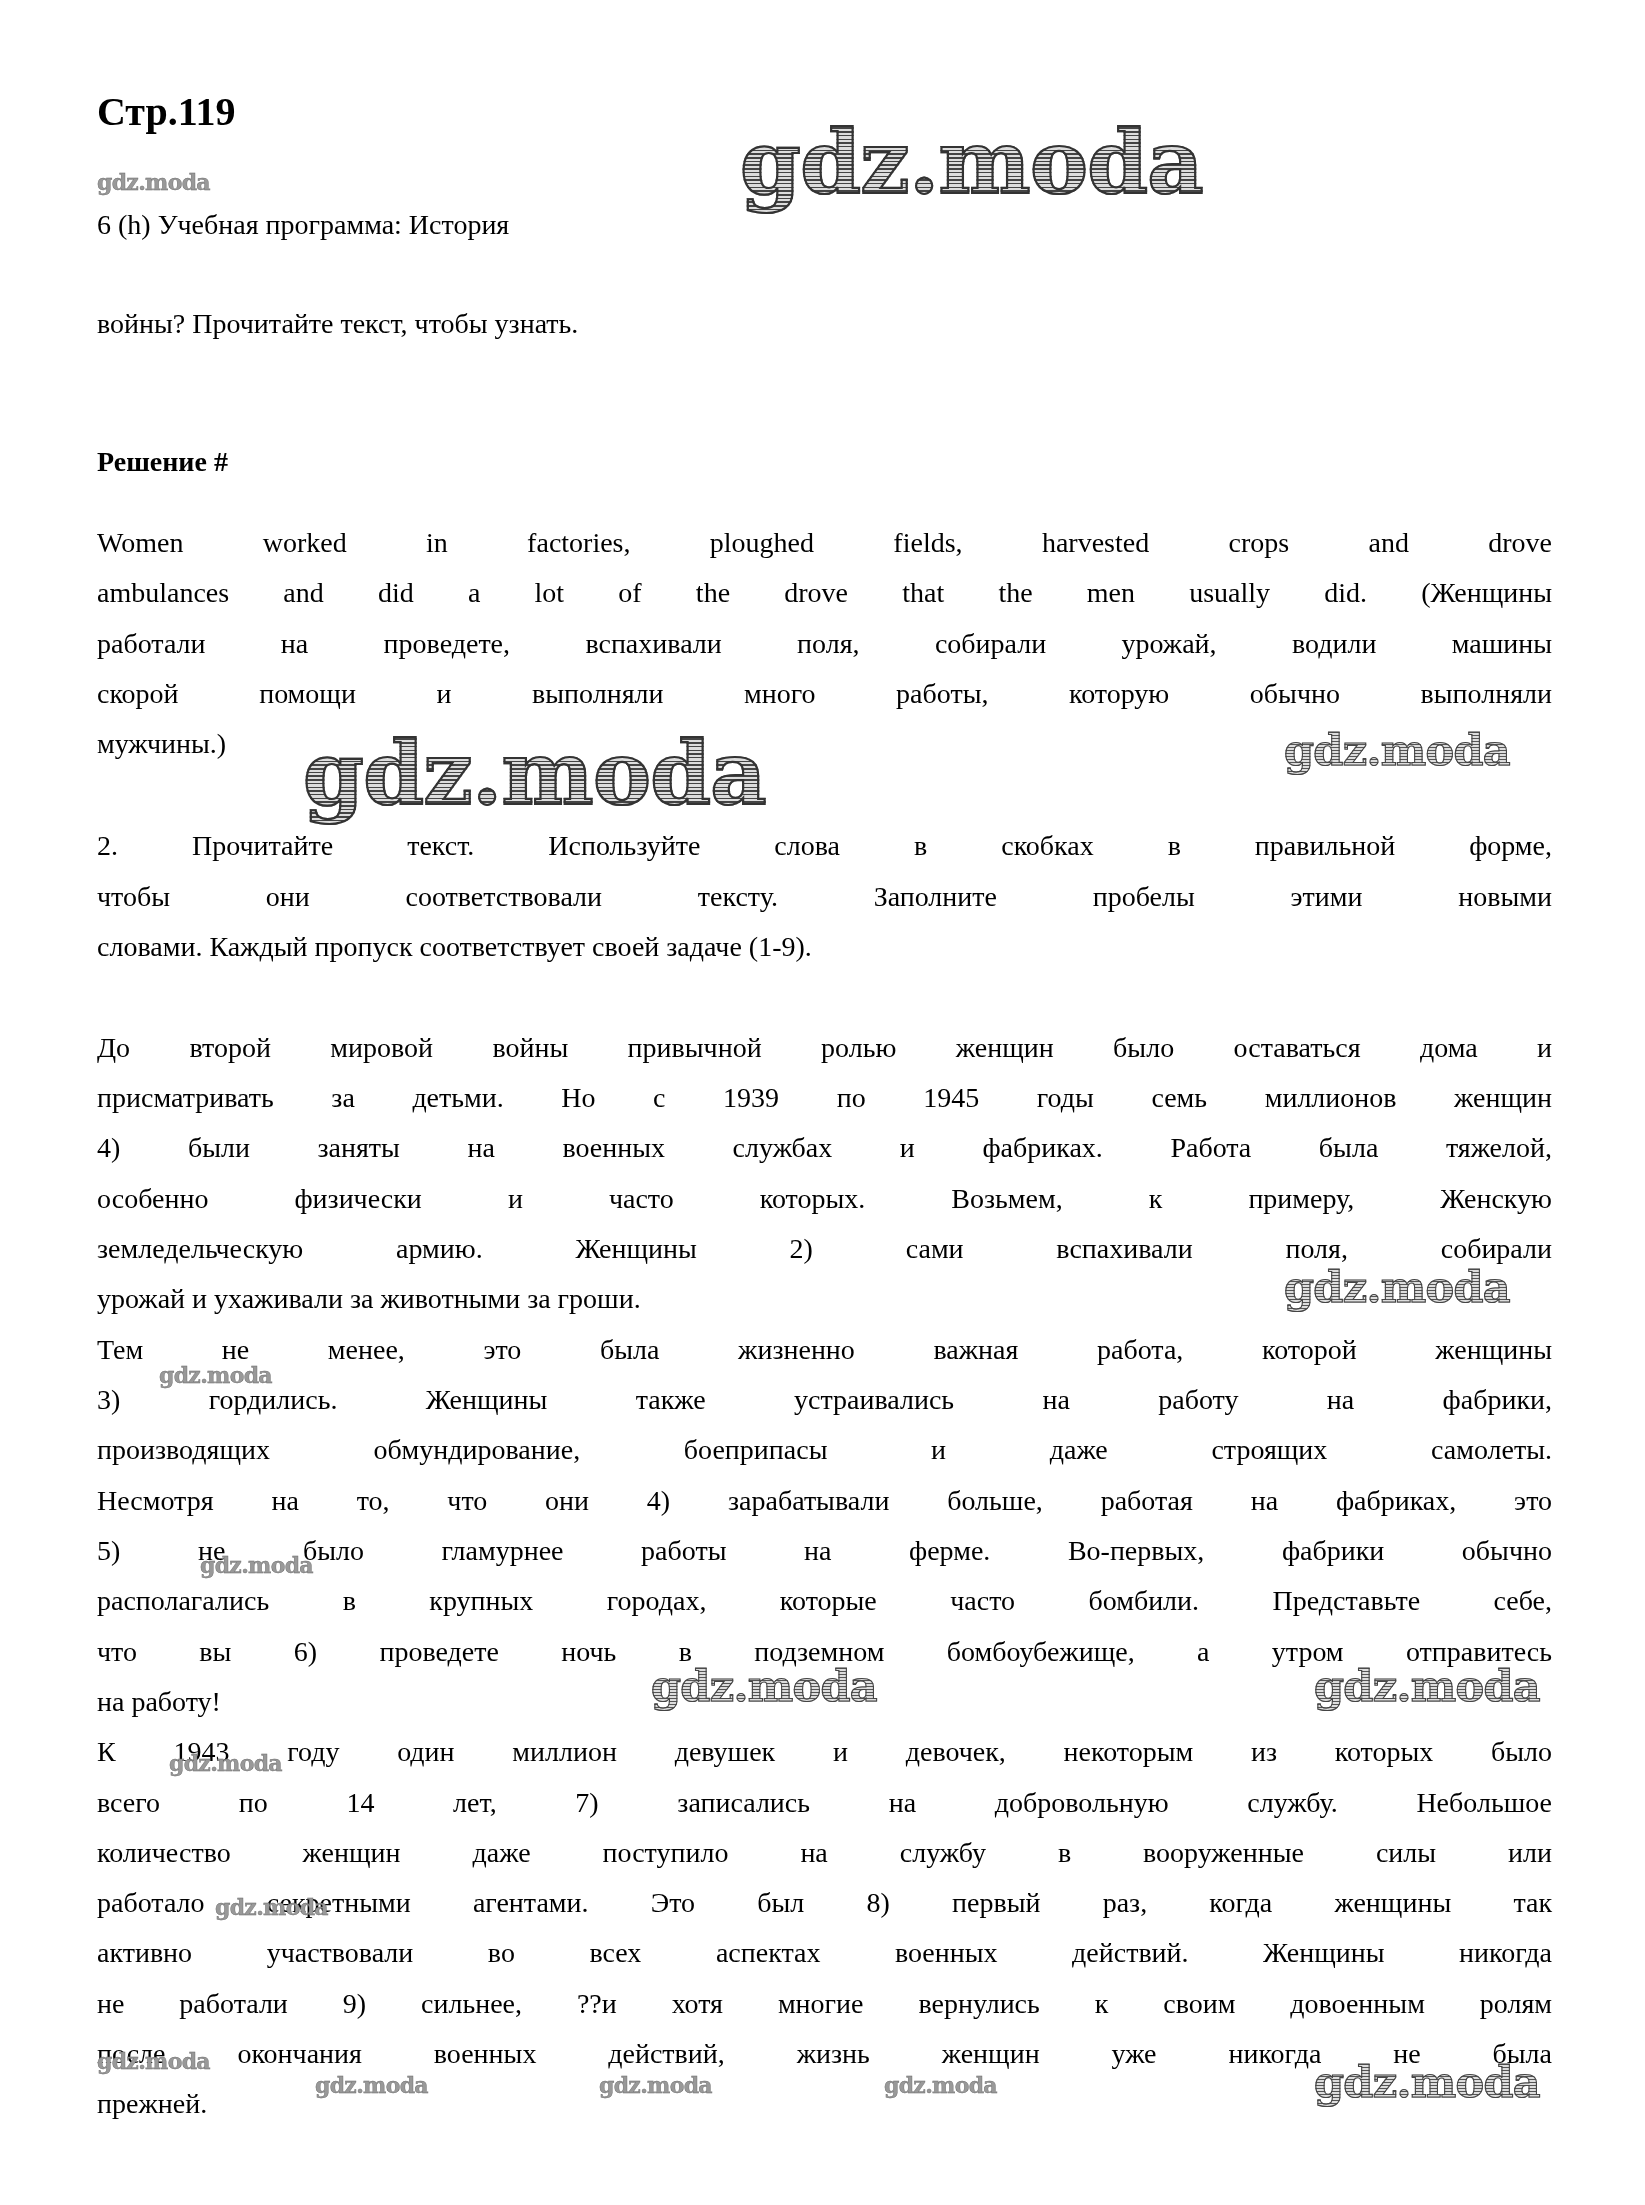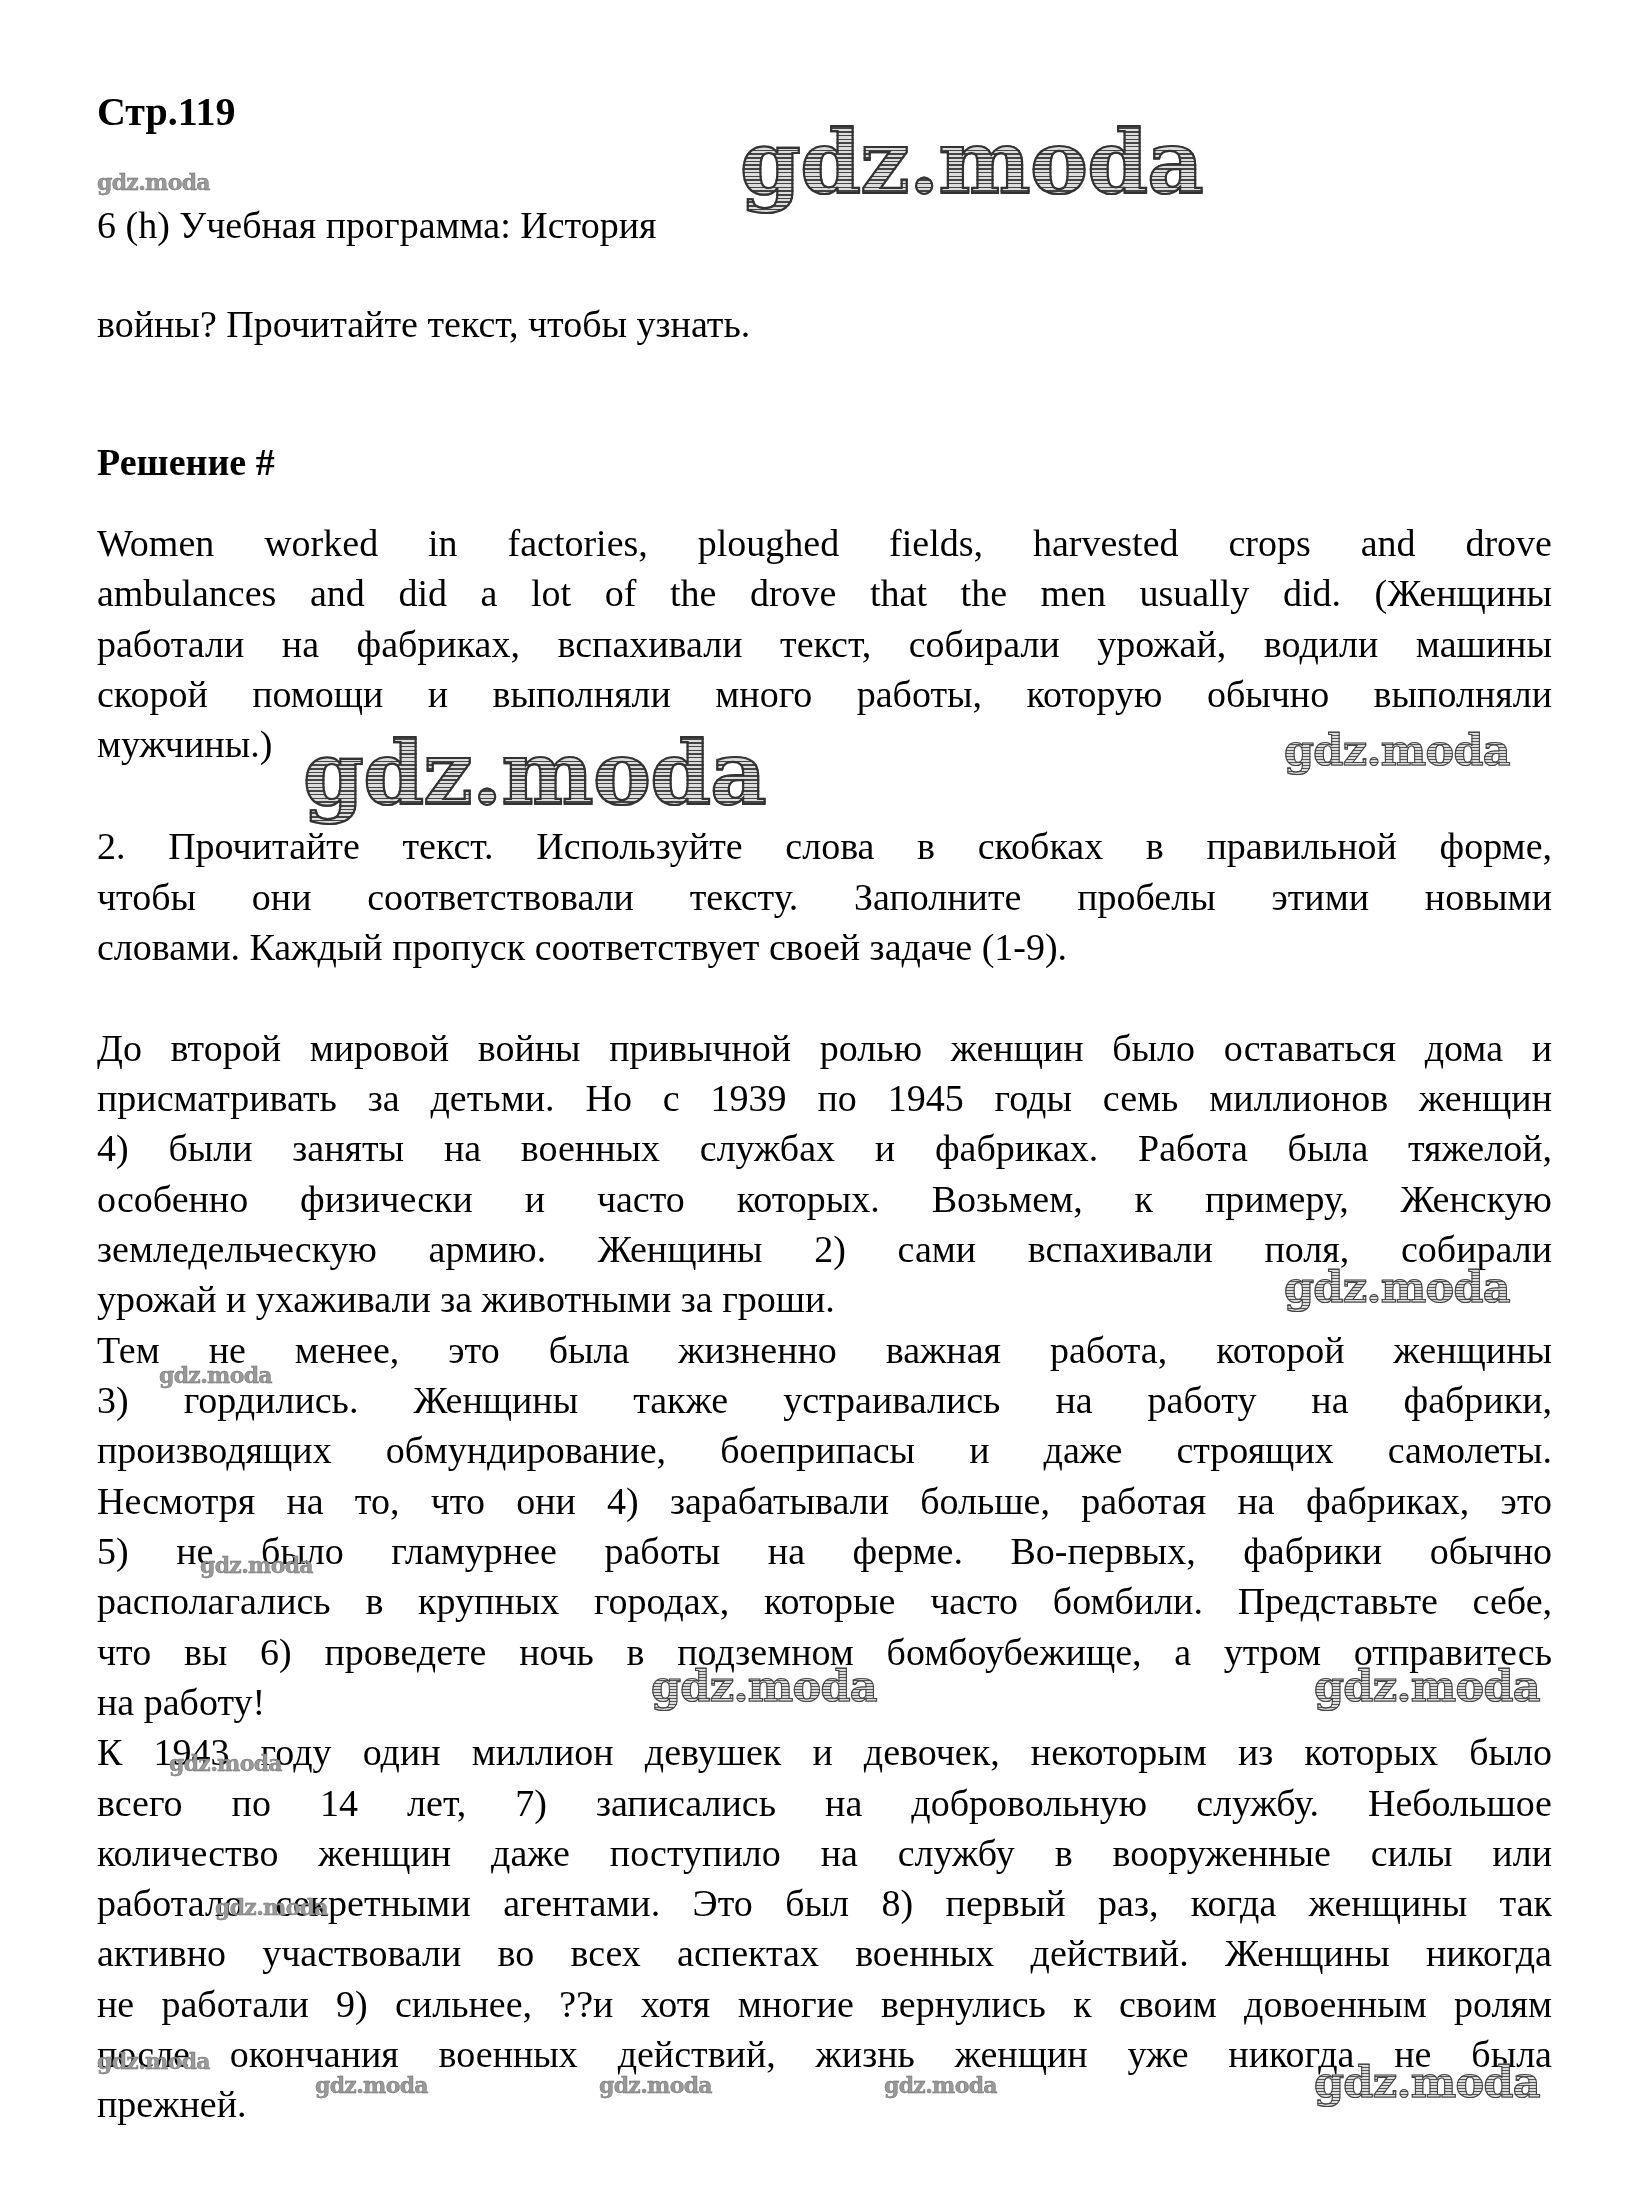--- a/index.html
+++ b/index.html
@@ -1,19 +1,19 @@
 <!DOCTYPE html>
 <html style="font-size:12px"><head>
 <meta charset="utf-8">
 <style>
   html, body { margin: 0; padding: 0; background: #ffffff; }
   body { width: 1645px; height: 2205px; position: relative; overflow: hidden;
          font-family: "Liberation Serif", "DejaVu Serif", serif; color: #000; }
   .page { position: absolute; left: 0; top: 0; width: 1404px; height: 2205px; }
-  .line { position: absolute; left: 97px; width: 1455px; font-size: 38px; line-height: 50px;
+  .line { position: absolute; left: 97px; width: 1455px; font-size: 28px; line-height: 50px;
           white-space: nowrap; text-align: justify; text-align-last: justify; }
   .line.last { text-align-last: left; }
   .bold { font-weight: bold; }
   .title { font-size: 40px; }
   .wm { position: absolute; font-family: "DejaVu Serif", serif; font-weight: bold;
         color: #cfcfcf; -webkit-text-stroke: 1.5px #555; letter-spacing: -0.7px; white-space: nowrap;
         pointer-events: none; }
   .wm.big { font-size: 87px; color: #d6d6d6; -webkit-text-stroke: 2.2px #333;
             background: repeating-linear-gradient(0deg, #444 0 1.5px, #ddd 1.5px 3.7px);
             -webkit-background-clip: text; background-clip: text; -webkit-text-fill-color: transparent; }
@@ -30,21 +30,21 @@
   <div class="line bold title last" style="top:87px;">Стр.119</div>
 
   <div class="line last" style="top:200px;">6 (h) Учебная программа: История</div>
 
   <div class="line last" style="top:299px;">войны? Прочитайте текст, чтобы узнать.</div>
 
   <div class="line bold last" style="top:437px;">Решение #</div>
 
   <div class="line" style="top:518px;">Women worked in factories, ploughed fields, harvested crops and drove</div>
   <div class="line" style="top:568px;">ambulances and did a lot of the drove that the men usually did. (Женщины</div>
-  <div class="line" style="top:619px;">работали на фабриках, вспахивали текст, собирали урожай, водили машины</div>
+  <div class="line" style="top:619px;">работали на проведете, вспахивали поля, собирали урожай, водили машины</div>
   <div class="line" style="top:669px;">скорой помощи и выполняли много работы, которую обычно выполняли</div>
   <div class="line last" style="top:719px;">мужчины.)</div>
 
   <div class="line" style="top:821px;">2. Прочитайте текст. Используйте слова в скобках в правильной форме,</div>
   <div class="line" style="top:872px;">чтобы они соответствовали тексту. Заполните пробелы этими новыми</div>
   <div class="line last" style="top:922px;">словами. Каждый пропуск соответствует своей задаче (1-9).</div>
 
 
   <div id="body-lines">
       <div class="line" style="top: 1023px;">До второй мировой войны привычной ролью женщин было оставаться дома и</div>

